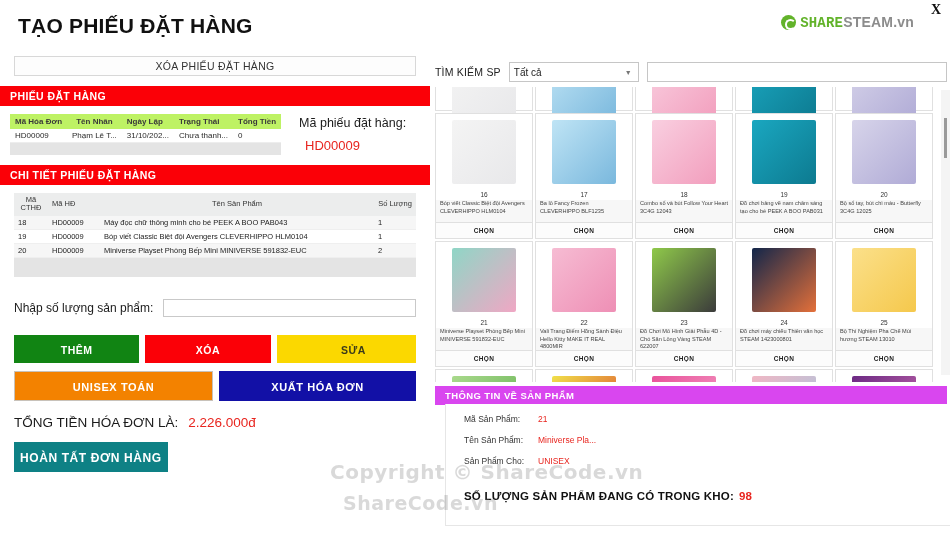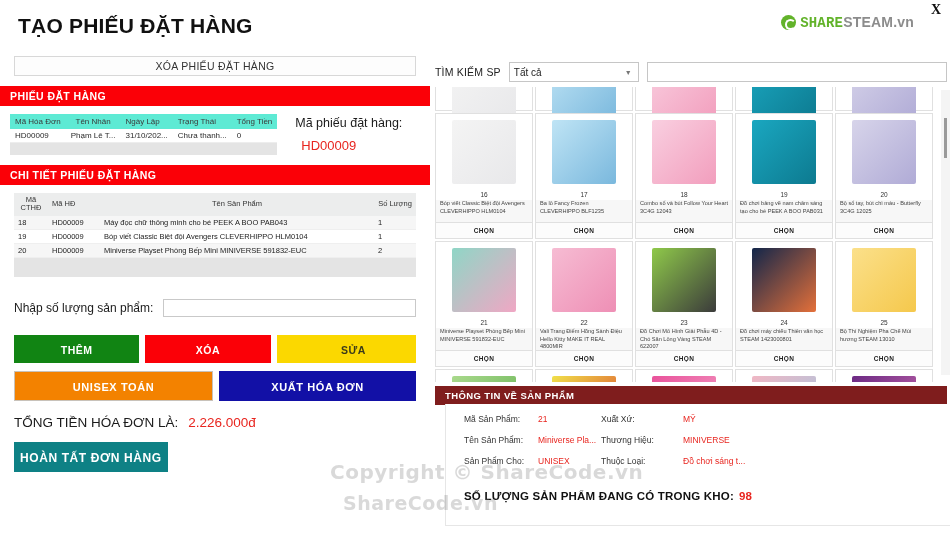--- a/index.html
+++ b/index.html
@@ -34,21 +34,21 @@
     margin:10px -10px 0 -10px;
     background:#fb0007; color:#fff;
     font-size:10.5px; font-weight:600; letter-spacing:.4px;
     padding:4px 10px 4px 10px;
   }
 
   .grid-wrap { display:flex; margin-top:8px; }
 
   table.dg { border-collapse:collapse; font-size:8px; color:#2a2a2a; }
   table.dg th {
-    font-weight:400; color:#3a3a3a; background:#5eead4;
+    font-weight:700; color:#3a3a3a; background:#bef264;
     padding:3px 5px 3px 5px; text-align:left; white-space:nowrap;
     border:none; vertical-align:top; line-height:1.15;
   }
   table.dg td {
     padding:2px 5px; background:#fff; white-space:nowrap;
     border-bottom:1px solid #ededed;
   }
   table.dg tr.filler td { background:#e4e4e4; height:12px; border:none; }
 
   .inv-table { width:240px; }
@@ -171,21 +171,21 @@
   .card.stub .img { height:40px; }
 
   .vscroll {
     position:absolute; right:0; top:90px; width:9px; height:285px;
     background:#f4f4f4;
   }
   .vthumb { position:absolute; left:3px; top:28px; width:3px; height:40px; background:#9a9a9a; }
 
   .info-head {
     position:absolute; left:5px; top:386px; width:512px;
-    background:#7f1d1d; color:#fff; font-size:9.5px; font-weight:600;
+    background:#d946ef; color:#fff; font-size:9.5px; font-weight:600;
     letter-spacing:.4px; padding:4px 0 4px 10px;
   }
   .info-body {
     position:absolute; left:15px; top:404px; width:512px; height:122px;
     border:1px solid #e6e6e6; border-top:none; background:#fff;
   }
   .info-cols { display:flex; padding:10px 0 0 0; }
   .info-col { }
   .col1 { width:155px; padding-left:18px; }
   .col2 { width:175px; }
@@ -507,34 +507,20 @@
           <div class="irow">
             <span class="k">Tên Sản Phẩm:</span>
             <span class="v">Miniverse Pla...</span>
           </div>
           <div class="irow">
             <span class="k">Sản Phẩm Cho:</span>
             <span class="v">UNISEX</span>
           </div>
         </div>
 
-        <div class="info-col col2">
-          <div class="irow">
-            <span class="k">Xuất Xứ:</span>
-            <span class="v">MỸ</span>
-          </div>
-          <div class="irow">
-            <span class="k">Thương Hiệu:</span>
-            <span class="v">MINIVERSE</span>
-          </div>
-          <div class="irow">
-            <span class="k">Thuộc Loại:</span>
-            <span class="v">Đồ chơi sáng t...</span>
-          </div>
-        </div>
 
 
       </div>
 
       <div class="stock">
         <span>SỐ LƯỢNG SẢN PHẨM ĐANG CÓ TRONG KHO:</span><span class="n">98</span>
       </div>
     </div>
   </div>
 

